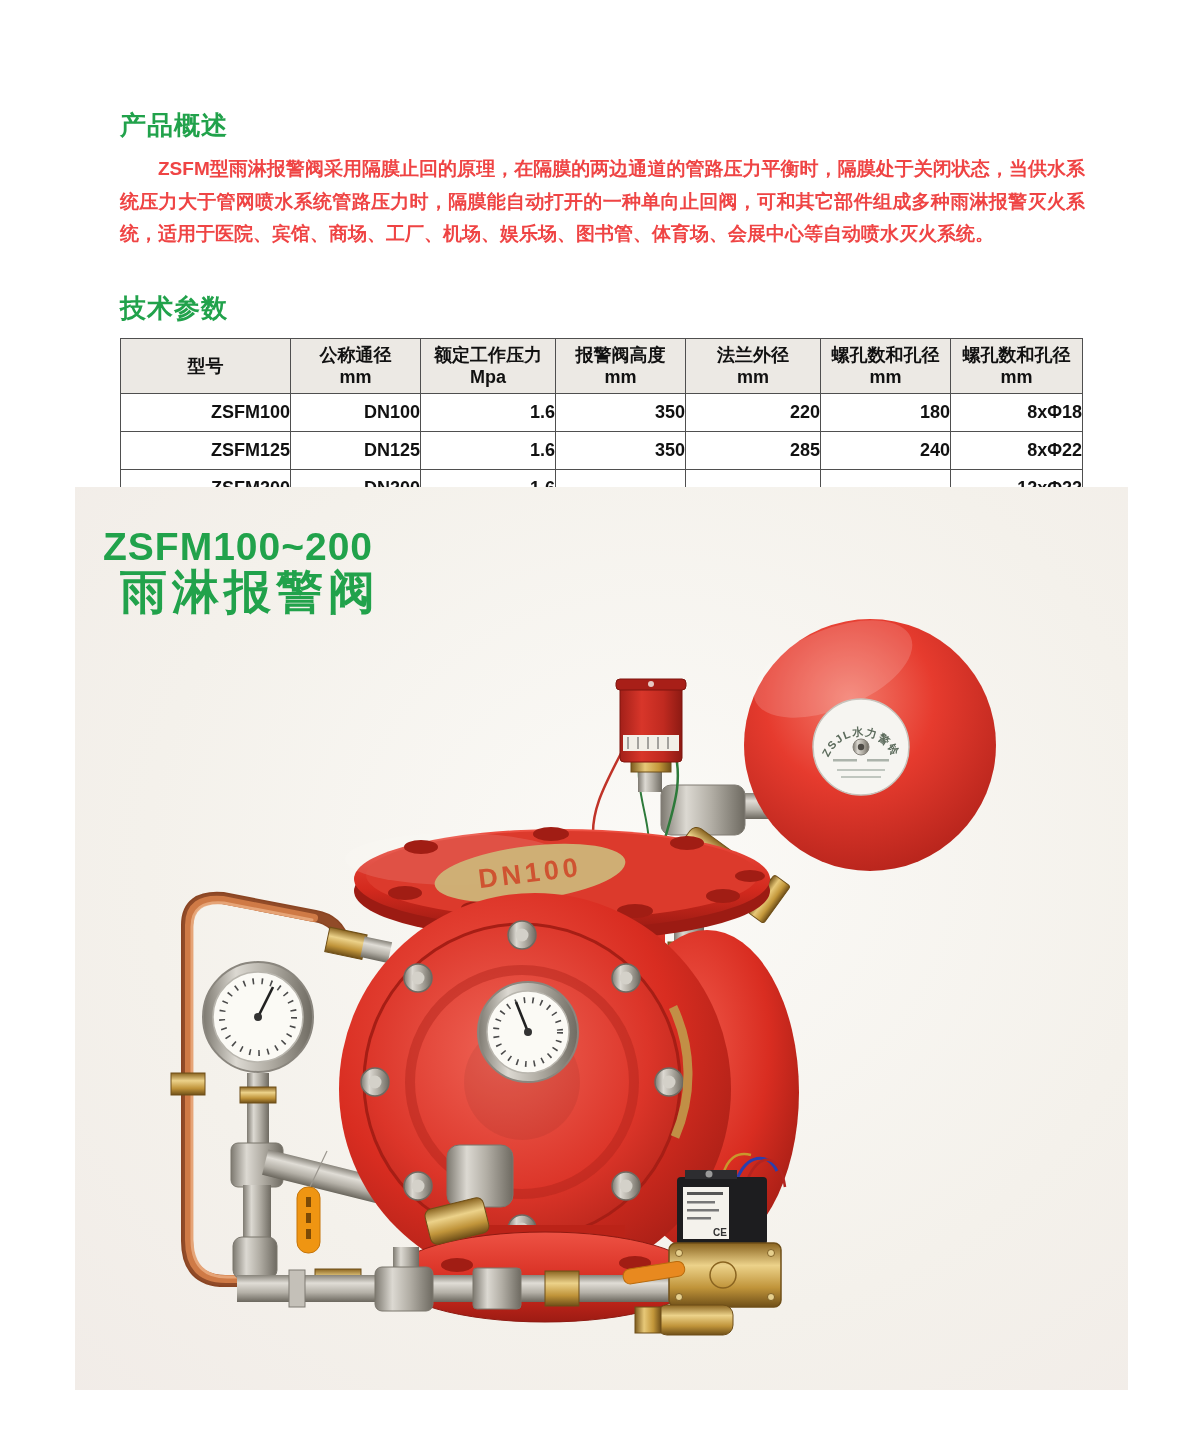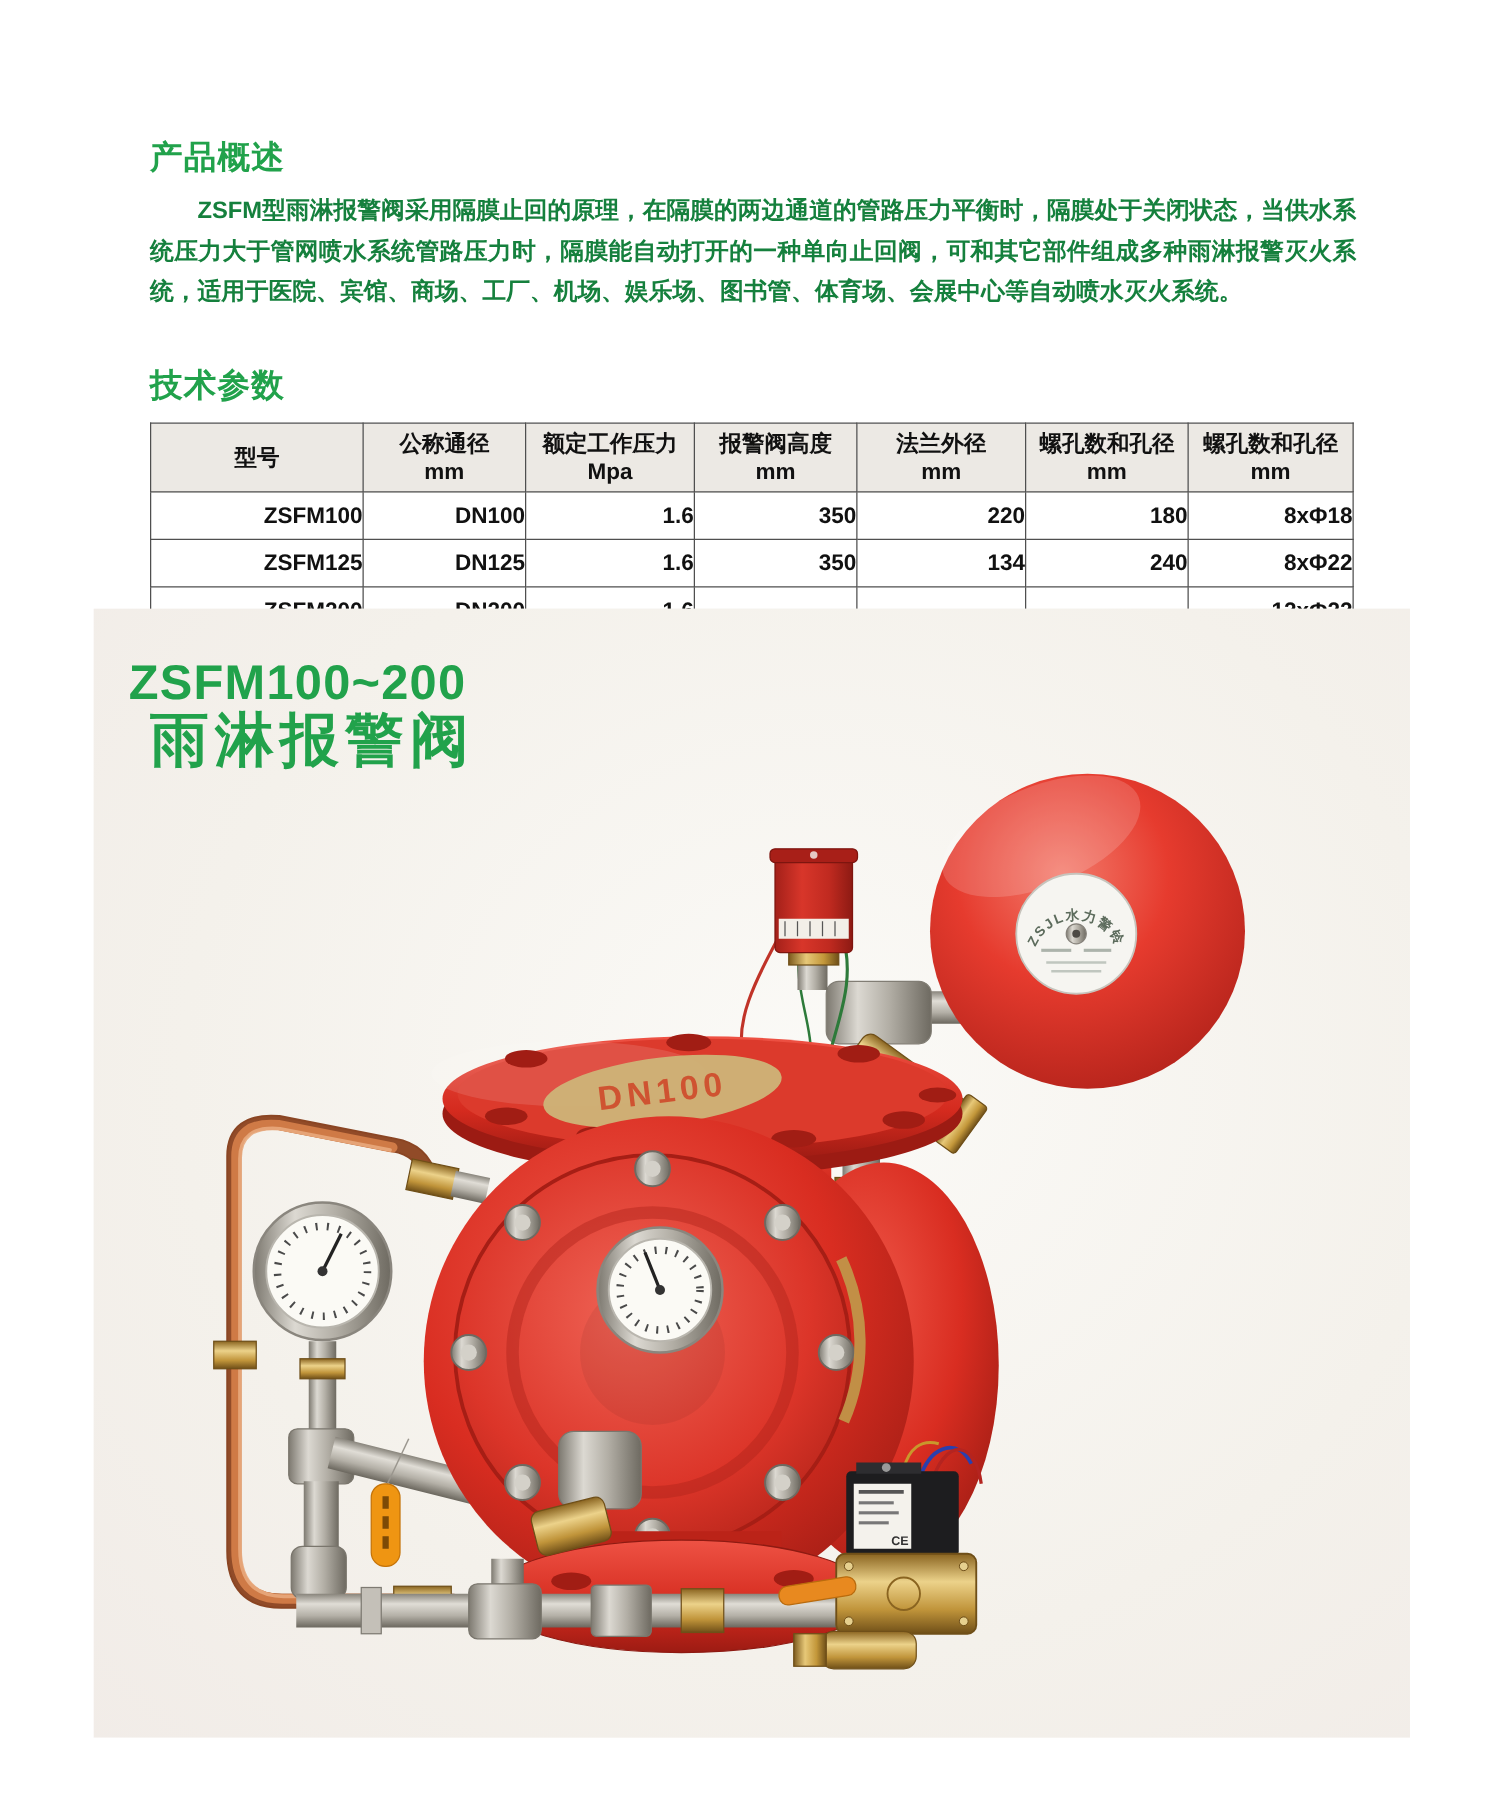--- a/index.html
+++ b/index.html
@@ -9,21 +9,21 @@
     color:#111;position:relative;overflow:hidden;
   }
   .section-title{
     margin:0 0 0 120px;
     color:#21a24b;font-size:26px;font-weight:bold;letter-spacing:1px;
   }
   .overview-title{padding-top:108px;}
   .overview-text{
     margin:10px 115px 0 120px;
     font-size:19px;line-height:1.72;font-weight:600;
-    text-align:justify;text-indent:2em;color:#15803d;
+    text-align:justify;text-indent:2em;color:#ef4444;
   }
   .params-title{margin-top:40px;}
   table.params{
     margin:12px 0 0 120px;width:962px;
     border-collapse:collapse;table-layout:fixed;
   }
   table.params th,table.params td{
     border:1px solid #4f4f4f;text-align:center;vertical-align:middle;
     font-size:18px;padding:0;
   }
@@ -86,21 +86,21 @@
         <td>350</td>
         <td>220</td>
         <td>180</td>
         <td>8xΦ18</td>
     </tr>
     <tr>
       <td>ZSFM125</td>
         <td>DN125</td>
         <td>1.6</td>
         <td>350</td>
-        <td>134</td>
+        <td>285</td>
         <td>240</td>
         <td>8xΦ22</td>
     </tr>
     <tr>
       <td>ZSFM200</td>
         <td>DN200</td>
         <td>1.6</td>
         <td></td>
         <td></td>
         <td></td>

